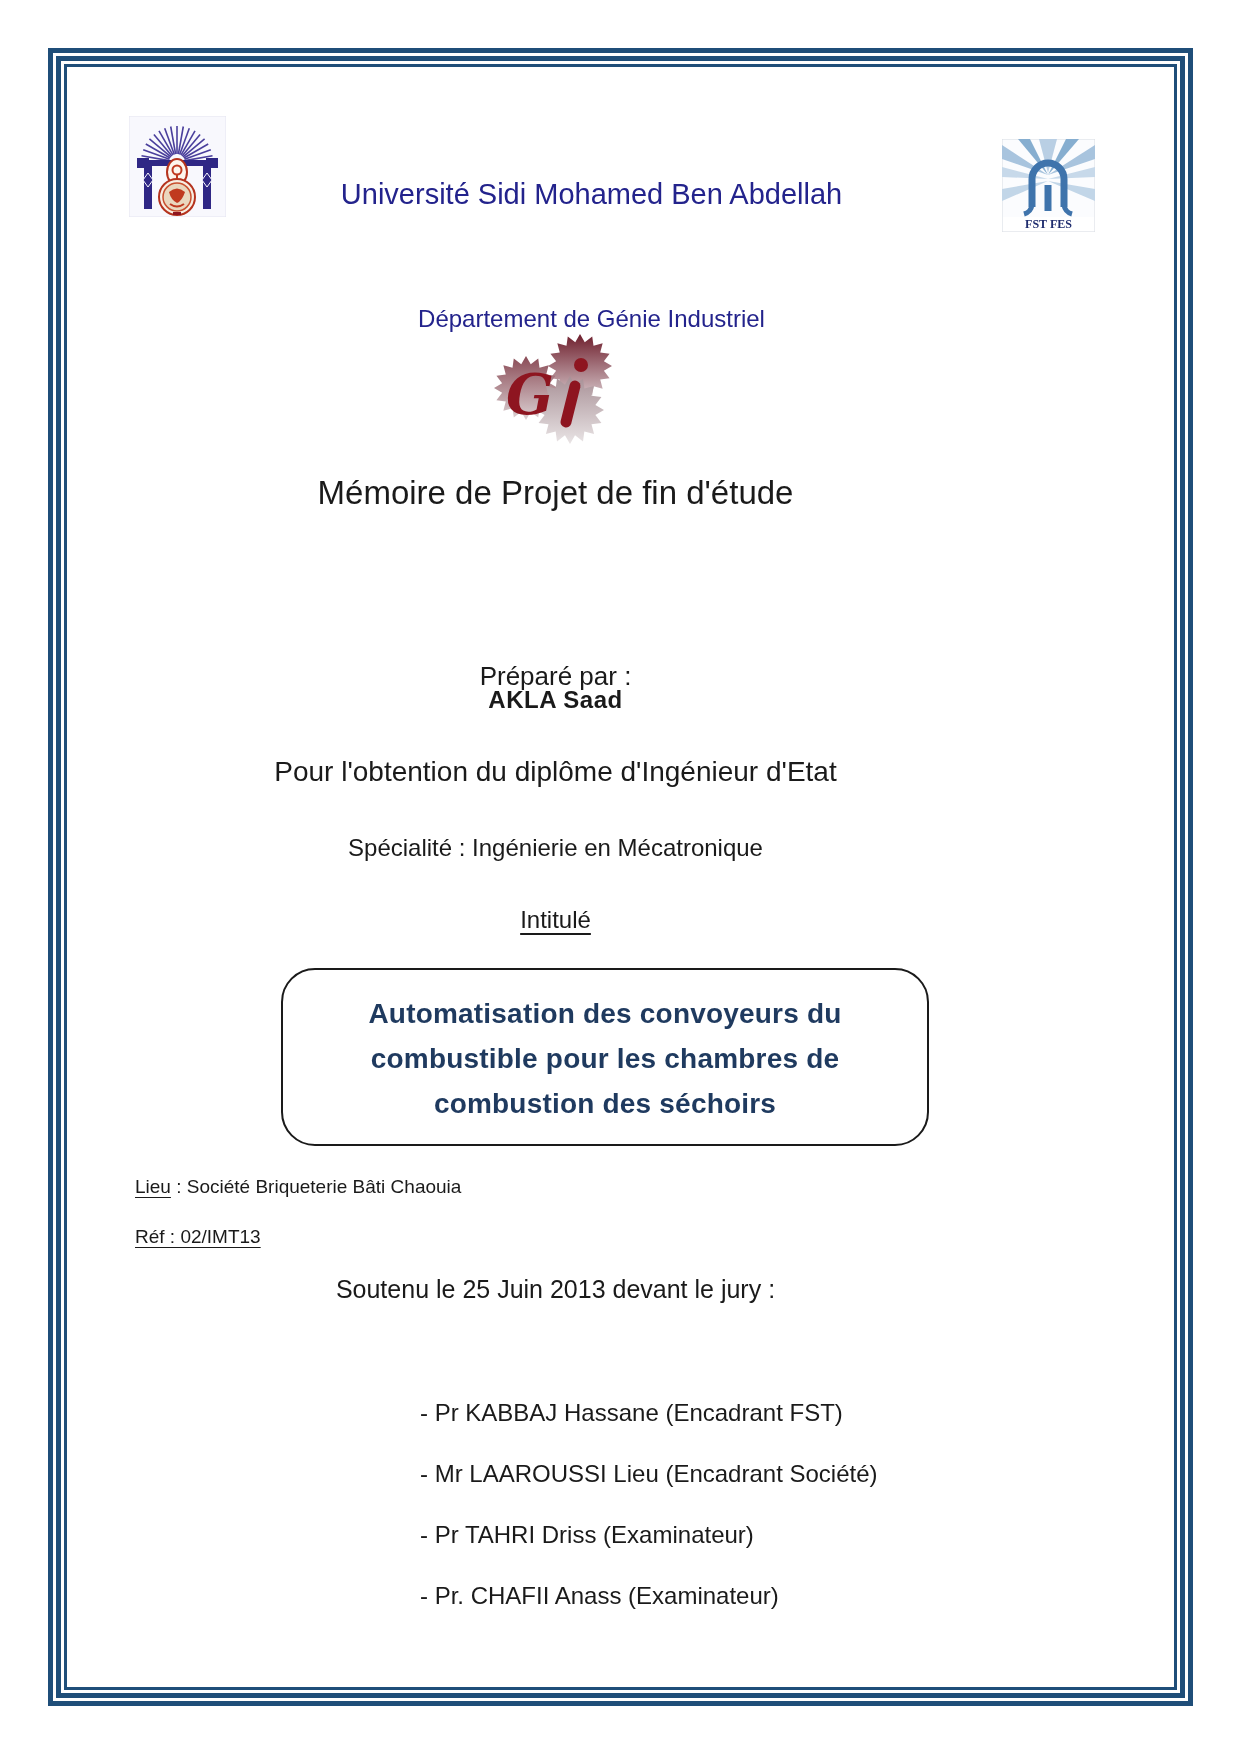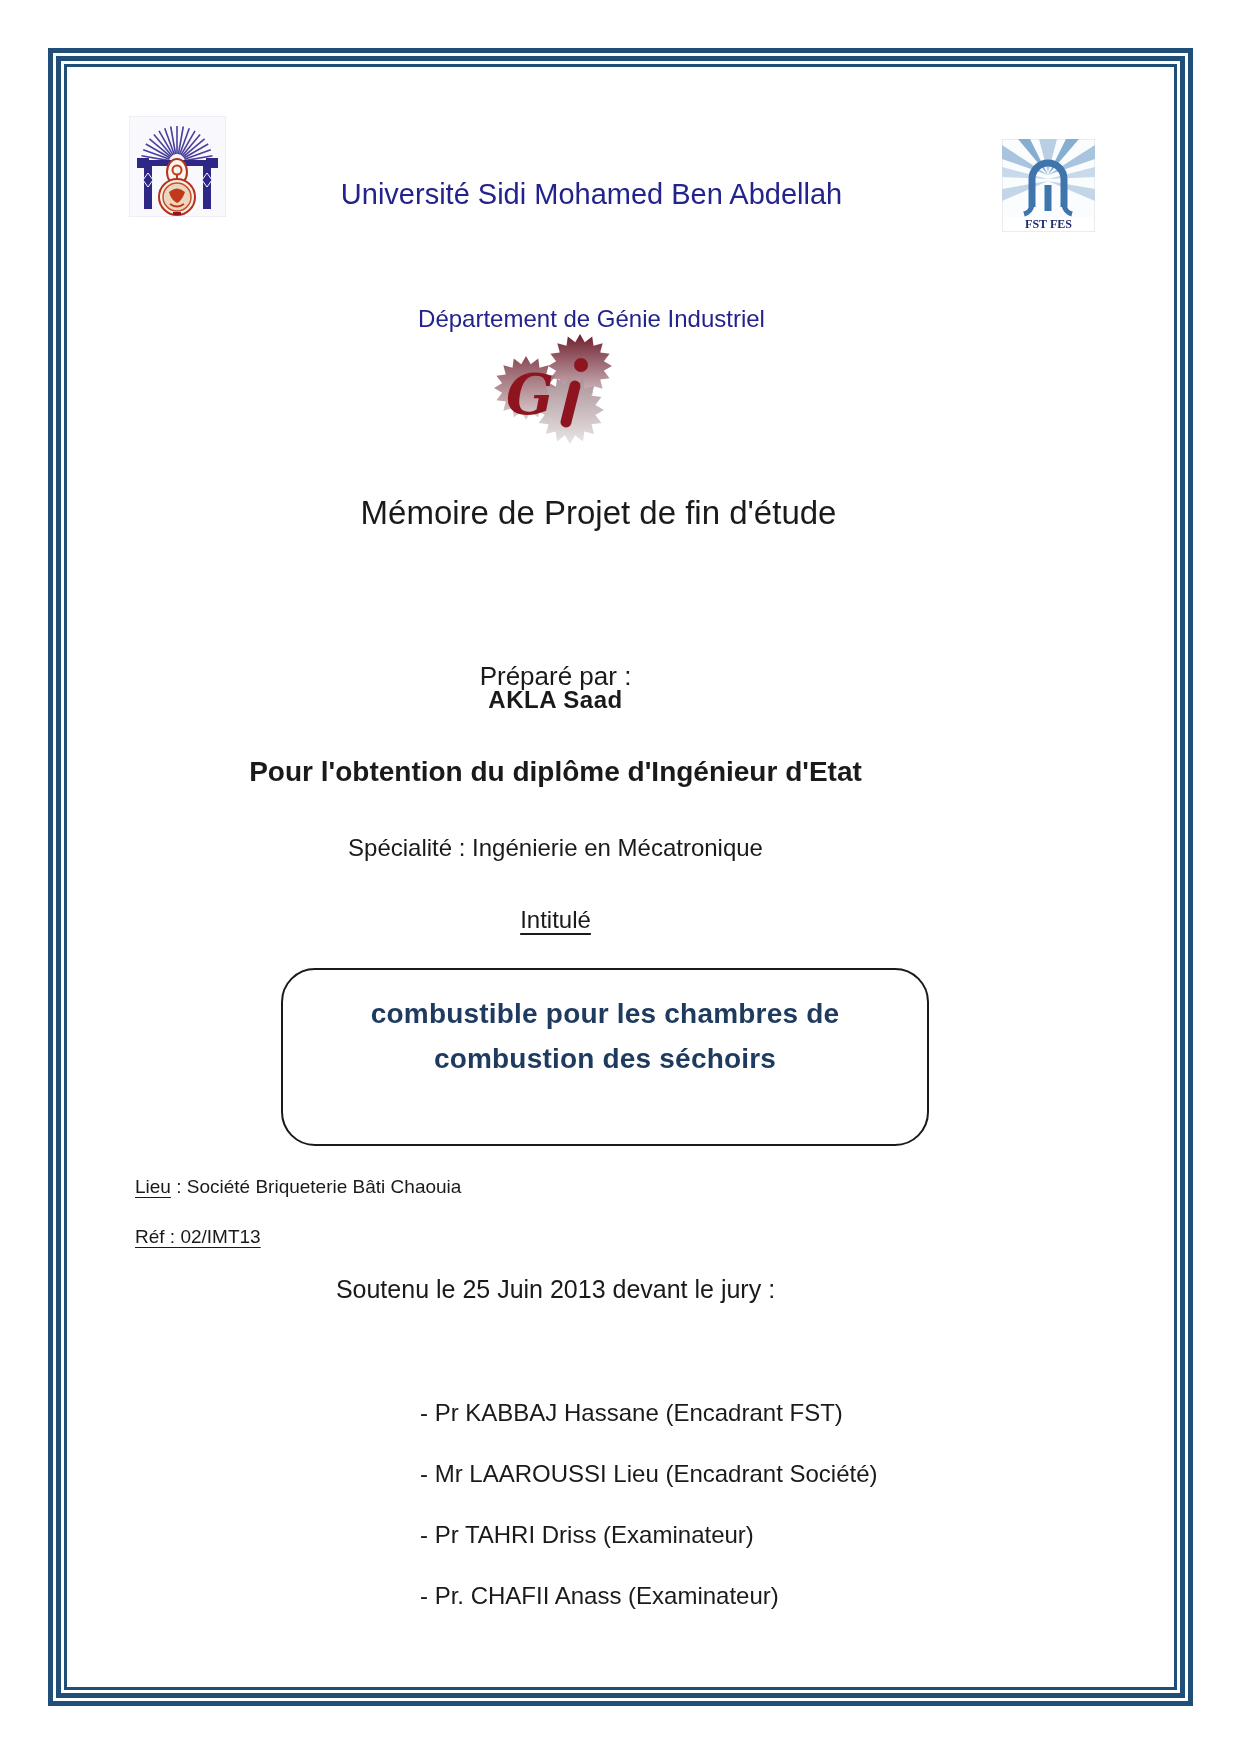--- a/index.html
+++ b/index.html
@@ -13,24 +13,24 @@
   .frame-inner{position:absolute;left:3px;top:3px;right:3px;bottom:3px;border:3px solid #1F4E79;}
 
   .abs{position:absolute;}
   .cline{position:absolute;left:68px;width:975px;text-align:center;}
 
   .h-blue{color:#23238C;padding-left:36px;}
   .h1{top:176px;font-size:29px;line-height:36px;}
   .h2{top:246px;font-size:26px;line-height:33px;}
   .h3{top:303px;font-size:24px;line-height:31px;}
 
-  .doc-title{top:492px;font-size:33px;line-height:42px;color:#1a1a1a;margin-left:43px;}
+  .doc-title{top:472px;font-size:33px;line-height:42px;color:#1a1a1a;}
   .prepared{top:615px;font-size:26px;line-height:34px;margin-top:44px;}
   .author{top:680px;font-size:24px;line-height:40px;font-weight:bold;letter-spacing:0.5px;}
-  .degree{top:753px;font-size:28px;line-height:38px;font-weight:bold;}
+  .degree{top:753px;font-size:28px;line-height:38px;}
   .specialty{top:833px;font-size:24px;line-height:30px;}
   .intitule{top:905px;font-size:24px;line-height:30px;}
   .intitule span{text-decoration:underline;text-underline-offset:5px;}
 
   .title-box{
     left:281px;top:968px;width:648px;height:178px;box-sizing:border-box;
     border:2px solid #1a1a1a;border-radius:34px;background:#ffffff;
     text-align:center;padding-top:21px;
   }
   .title-box .tline{font-size:28px;line-height:45px;font-weight:bold;color:#1F3A5F;letter-spacing:0.2px;}
@@ -152,20 +152,21 @@
   <div class="cline doc-title">Mémoire de Projet de fin d'étude</div>
   <div class="cline prepared">Préparé par :</div>
   <div class="cline author">AKLA Saad</div>
   <div class="cline degree">Pour l'obtention du diplôme d'Ingénieur d'Etat</div>
   <div class="cline specialty">Spécialité : Ingénierie en Mécatronique</div>
   <div class="cline intitule">
     <span>Intitulé</span>
   </div>
 
   <div class="abs title-box">
+    <div class="tline">Automatisation des convoyeurs du</div>
     <div class="tline">combustible pour les chambres de</div>
     <div class="tline">combustion des séchoirs</div>
   </div>
 
   <div class="abs lieu">
     <span class="ul">Lieu</span><span> : Société Briqueterie Bâti Chaouia</span>
   </div>
   <div class="abs ref">Réf : 02/IMT13</div>
 
   <div class="cline defense">Soutenu le 25 Juin 2013 devant le jury :</div>

